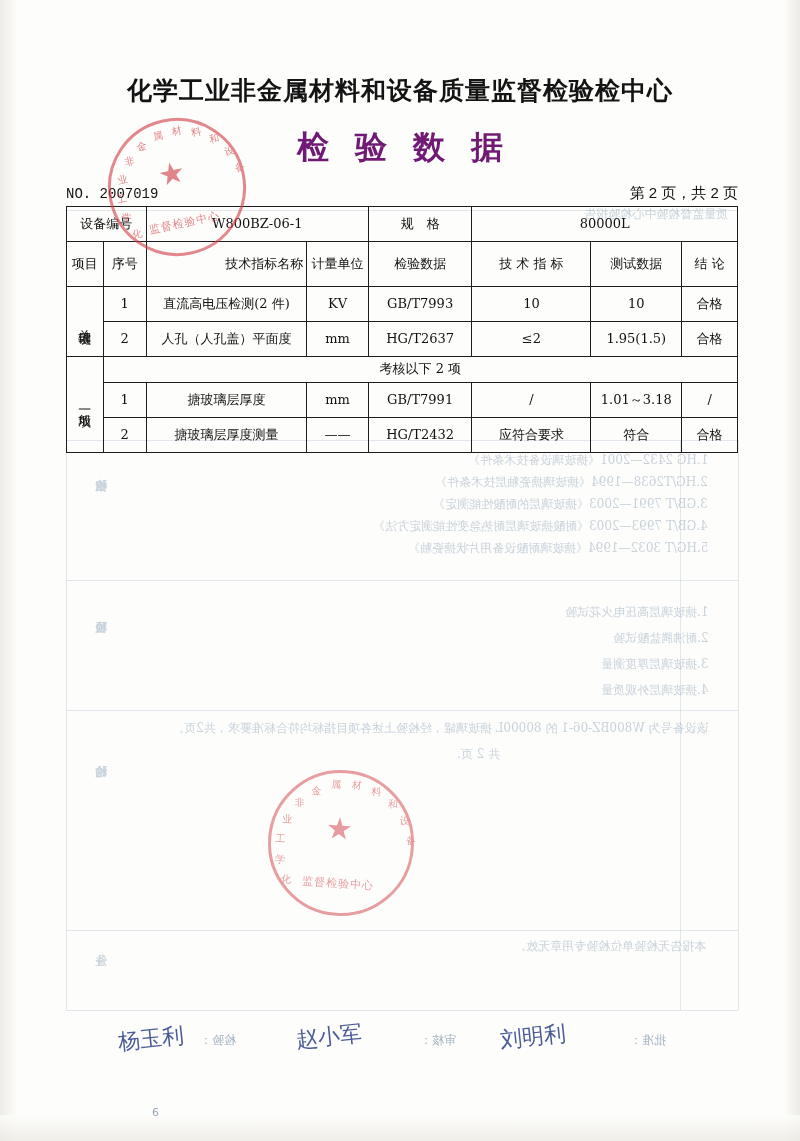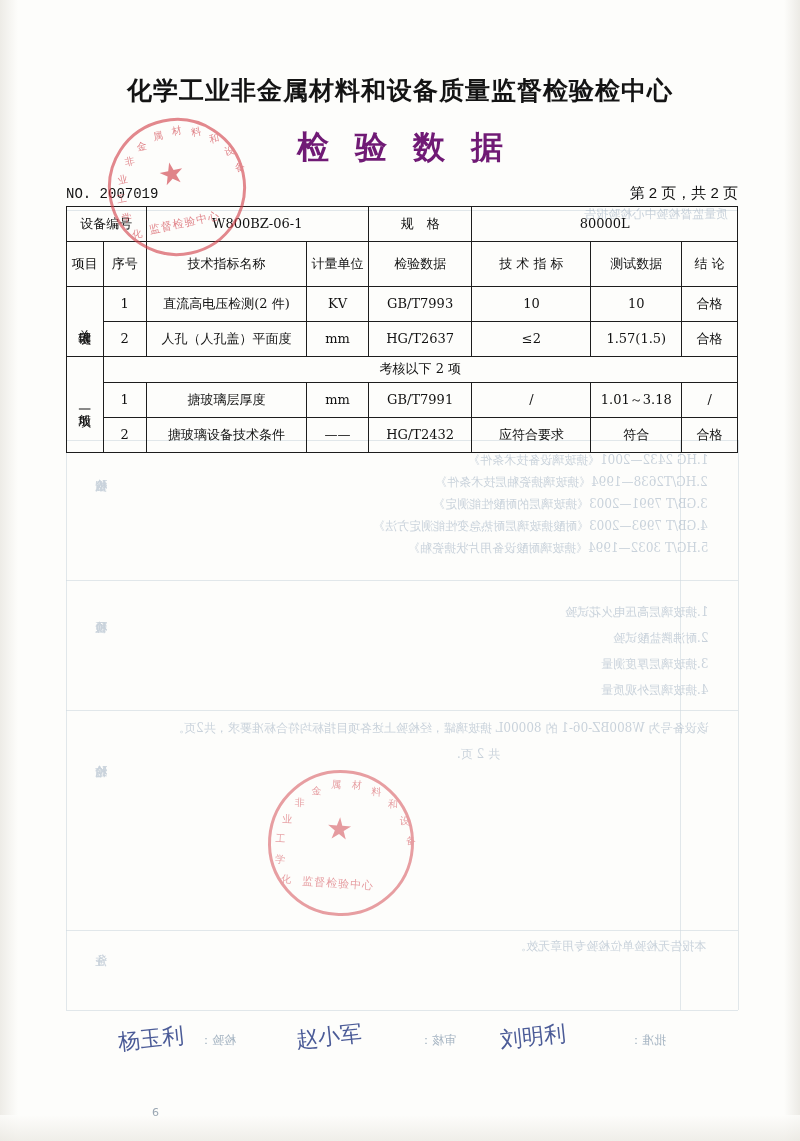--- a/index.html
+++ b/index.html
@@ -256,21 +256,21 @@
         <tr class="h-row">
       <td colspan="2" style="width:76px;">设备编号</td>
       <td colspan="2" style="width:186px;">W800BZ-06-1</td>
       <td colspan="1" style="width:104px;">规　格</td>
       <td colspan="3" class="cell-left">80000L</td>
     </tr>
 
     <tr class="hdr2">
       <td style="width:34px;">项目</td>
       <td style="width:42px;font-family:Liberation Serif, serif;">序号</td>
-      <td style="width:186px;">技术指标名称</td>
+      <td style="width:186px;text-align:right;">技术指标名称</td>
       <td style="width:62px;">计量单位</td>
       <td style="width:104px;">检验数据</td>
       <td style="width:136px;">技 术 指 标</td>
       <td style="width:90px;">测试数据</td>
       <td style="width:58px;">结 论</td>
     </tr>
 
     <tr class="data-row">
       <td rowspan="2">
         <span class="vert">关键项</span>
@@ -283,21 +283,21 @@
       <td>10</td>
       <td>合格</td>
     </tr>
 
     <tr class="data-row">
       <td>2</td>
       <td class="cell-name">人孔（人孔盖）平面度</td>
       <td>mm</td>
       <td>HG/T2637</td>
       <td>≤2</td>
-      <td>1.57(1.5)</td>
+      <td>1.95(1.5)</td>
       <td>合格</td>
     </tr>
 
     <tr style="height:26px;">
       <td rowspan="3">
         <span class="vert">一般项</span>
       </td>
       <td colspan="7" class="mid-note">考核以下 2 项</td>
     </tr>
 
@@ -306,21 +306,21 @@
       <td class="cell-name">搪玻璃层厚度</td>
       <td>mm</td>
       <td>GB/T7991</td>
       <td>/</td>
       <td>1.01～3.18</td>
       <td>/</td>
     </tr>
 
     <tr class="data-row">
       <td>2</td>
-      <td class="cell-name">搪玻璃设备技术条件</td>
+      <td class="cell-name">搪玻璃层厚度测量</td>
       <td>——</td>
       <td>HG/T2432</td>
       <td>应符合要求</td>
       <td>符合</td>
       <td>合格</td>
     </tr>
   </tbody>
     </table>
 
 

